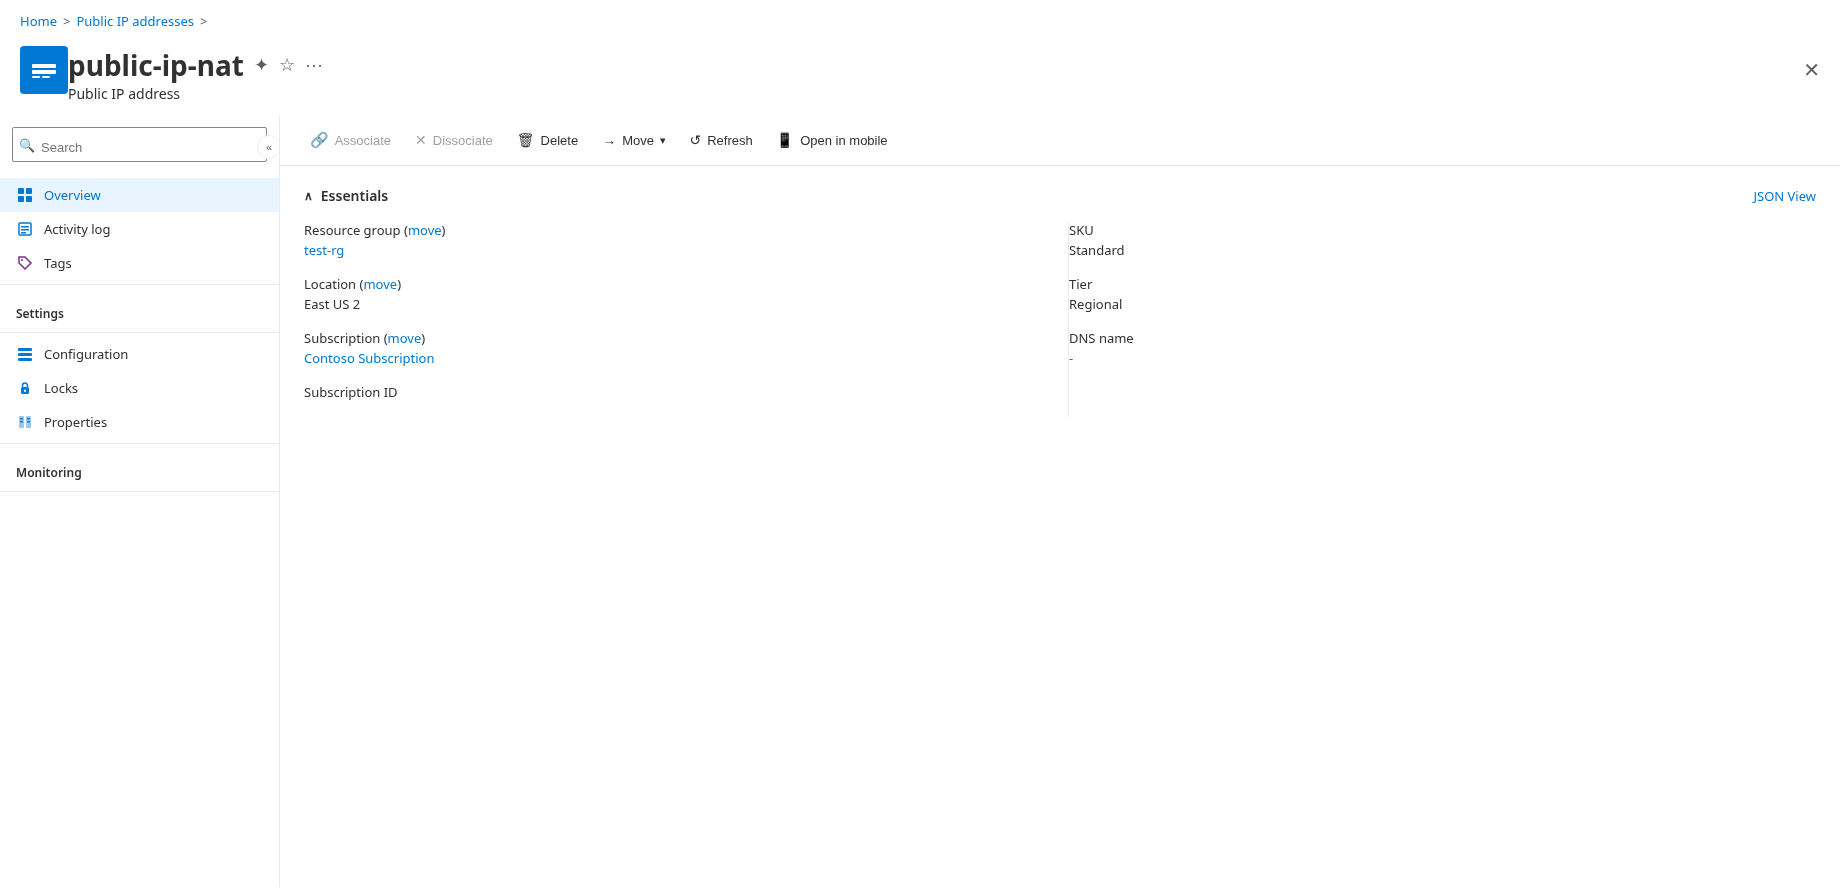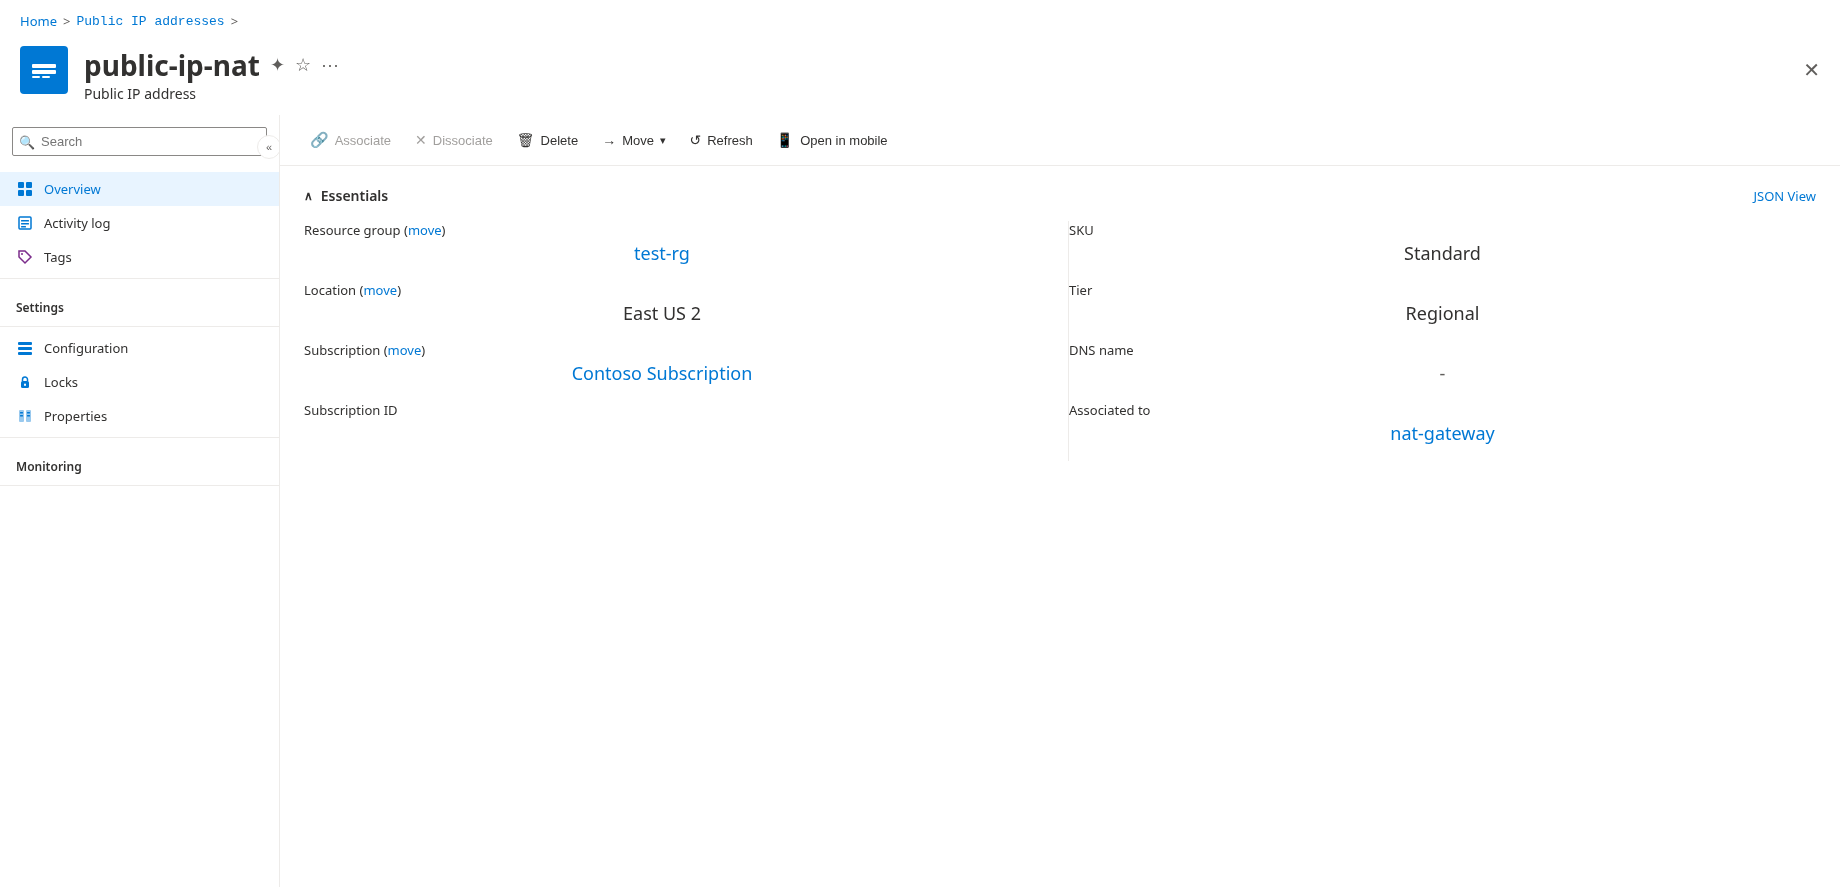--- a/index.html
+++ b/index.html
@@ -1,31 +1,31 @@
 <!DOCTYPE html>
 <html><head>
   <meta charset="utf-8">
   <style>
     * { box-sizing: border-box; margin: 0; padding: 0; }
     body { font-family: 'Segoe UI', system-ui, sans-serif; font-size: 14px; background: #fff; color: #323130; height: 892px; width: 1840px; overflow: hidden; }
 
     .breadcrumb { display: flex; align-items: center; gap: 6px; padding: 12px 20px 8px 20px; font-size: 13px; color: #0078d4; }
     .breadcrumb span { color: #605e5c; }
 
-    .header { display: flex; align-items: flex-start; padding: 8px 20px 12px 20px; gap: 16px; }
+    .header { display: flex; align-items: flex-start; padding: 8px 20px 12px 20px; gap: 0; }
     .header-icon { width: 48px; height: 48px; background: #0078d4; border-radius: 4px; display: flex; align-items: center; justify-content: center; flex-shrink: 0; }
     .header-icon svg { width: 32px; height: 32px; }
     .close-btn { position: absolute; right: 20px; top: 20px; background: none; border: none; cursor: pointer; font-size: 20px; color: #605e5c; }
 
     .main-layout { display: flex; height: calc(892px - 120px); }
 
     
     .sidebar { width: 280px; flex-shrink: 0; border-right: 1px solid #edebe9; padding: 12px 0; overflow-y: auto; }
     .search-box { margin: 0 12px 16px 12px; position: relative; }
-    .search-box input { width: 100%; border: 1px solid #8a8886; border-radius: 2px; padding: 6px 8px 6px 28px; font-size: 13px; color: #323130; }
+    .search-box input { width: 100%; border: 1px solid #8a8886; border-radius: 2px; padding: 12px 8px 6px 28px; font-size: 13px; color: #323130; }
     .search-box-icon { position: absolute; left: 7px; top: 50%; transform: translateY(-50%); color: #605e5c; font-size: 13px; }
     .collapse-btn { position: absolute; right: -14px; top: 8px; background: #fff; border: 1px solid #edebe9; border-radius: 50%; width: 24px; height: 24px; display: flex; align-items: center; justify-content: center; cursor: pointer; font-size: 11px; color: #605e5c; }
 
     .nav-item { display: flex; align-items: center; gap: 10px; padding: 8px 16px; cursor: pointer; color: #323130; font-size: 13px; }
     .nav-item.active { background: #e8f4ff; color: #0078d4; }
     .nav-item .nav-icon { width: 18px; height: 18px; flex-shrink: 0; display: flex; align-items: center; justify-content: center; }
 
     .nav-section-title { padding: 16px 16px 6px 16px; font-size: 12px; font-weight: 600; color: #323130; }
     .nav-divider { border: none; border-top: 1px solid #edebe9; margin: 4px 0; }
 
@@ -43,35 +43,35 @@
     .essentials-title { display: flex; align-items: center; gap: 8px; font-size: 14px; font-weight: 600; color: #323130; }
     .json-view-link { color: #0078d4; font-size: 13px; cursor: pointer; text-decoration: none; }
 
     .essentials-grid { display: grid; grid-template-columns: 1fr 1fr; gap: 16px; }
     .essentials-left { padding-right: 32px; }
     .essentials-right { border-left: 1px solid #edebe9; }
 
     .field-row { margin-bottom: 16px; }
     .field-label { font-size: 13px; color: #323130; margin-bottom: 2px; }
     .field-label a { color: #0078d4; text-decoration: none; }
-    .field-value { font-size: 18px; color: #323130; text-align: center; }
+    .field-value { font-size: 13px; color: #323130; }
     .field-value.link { color: #0078d4; cursor: pointer; }
     .field-value.muted { color: #605e5c; }
 
     .ip-address-box { border: 2px solid #d13438; padding: 6px 10px; display: inline-block; border-radius: 2px; }
     .ip-address-box .field-label-inner { font-size: 13px; color: #323130; }
     .ip-address-box .field-value-inner { font-size: 13px; color: #323130; font-weight: 400; }
   </style>
 </head>
 <body>
 
 <div class="breadcrumb">
   <a style="color:#0078d4;text-decoration:none;">Home</a>
   <span>&gt;</span>
-  <a style="color:#0078d4;text-decoration:none;font-family:Liberation Mono, monospace;">Public IP addresses</a>
+  <a style="color:#0078d4;text-decoration:none;">Public IP addresses</a>
   <span>&gt;</span>
 </div>
 
 <div class="header" style="position:relative;">
   <div class="header-icon" style="background:#0078d4;border-radius:4px;">
     <svg viewBox="0 0 32 32" fill="white" xmlns="http://www.w3.org/2000/svg">
       <rect x="4" y="10" width="24" height="4" rx="1"></rect>
       <rect x="4" y="16" width="24" height="4" rx="1"></rect>
       <rect x="4" y="22" width="8" height="2" rx="1"></rect>
       <rect x="14" y="22" width="8" height="2" rx="1"></rect>
@@ -264,21 +264,17 @@
             <div class="field-label">Tier</div>
             <div class="field-value">Regional</div>
           </div>
 
 
           <div class="field-row">
             <div class="field-label">DNS name</div>
             <div class="field-value muted">-</div>
           </div>
 
-          <div class="field-row">
-            <div class="field-label">Associated to</div>
-            <div class="field-value link">nat-gateway</div>
-          </div>
         </div>
       </div>
     </div>
   </div>
 </div>
 
 </body></html>

